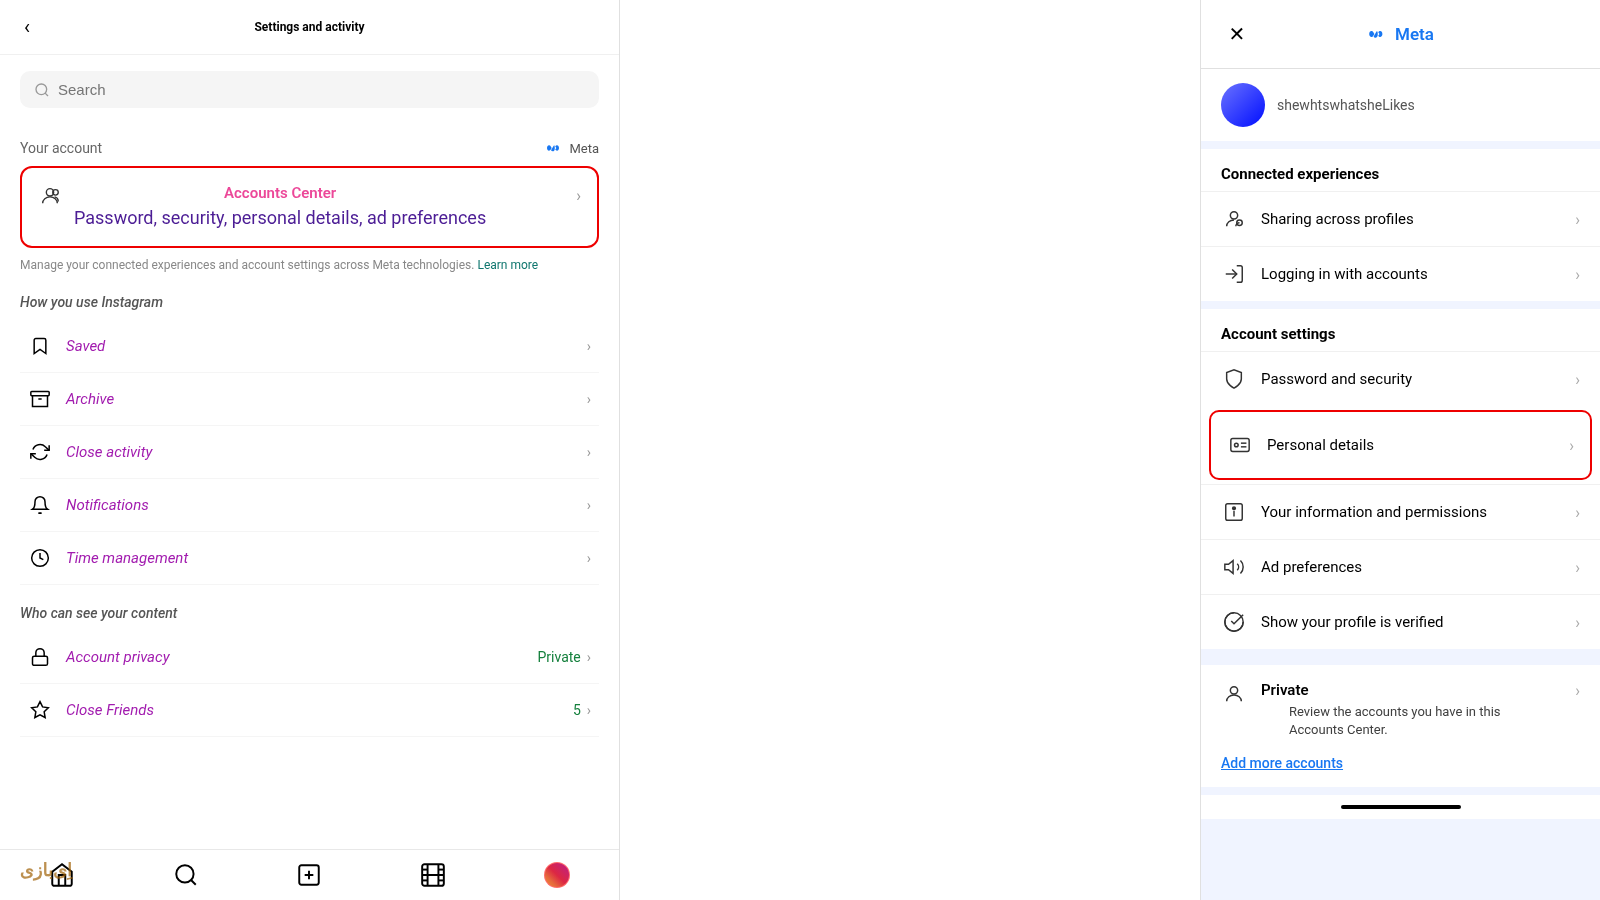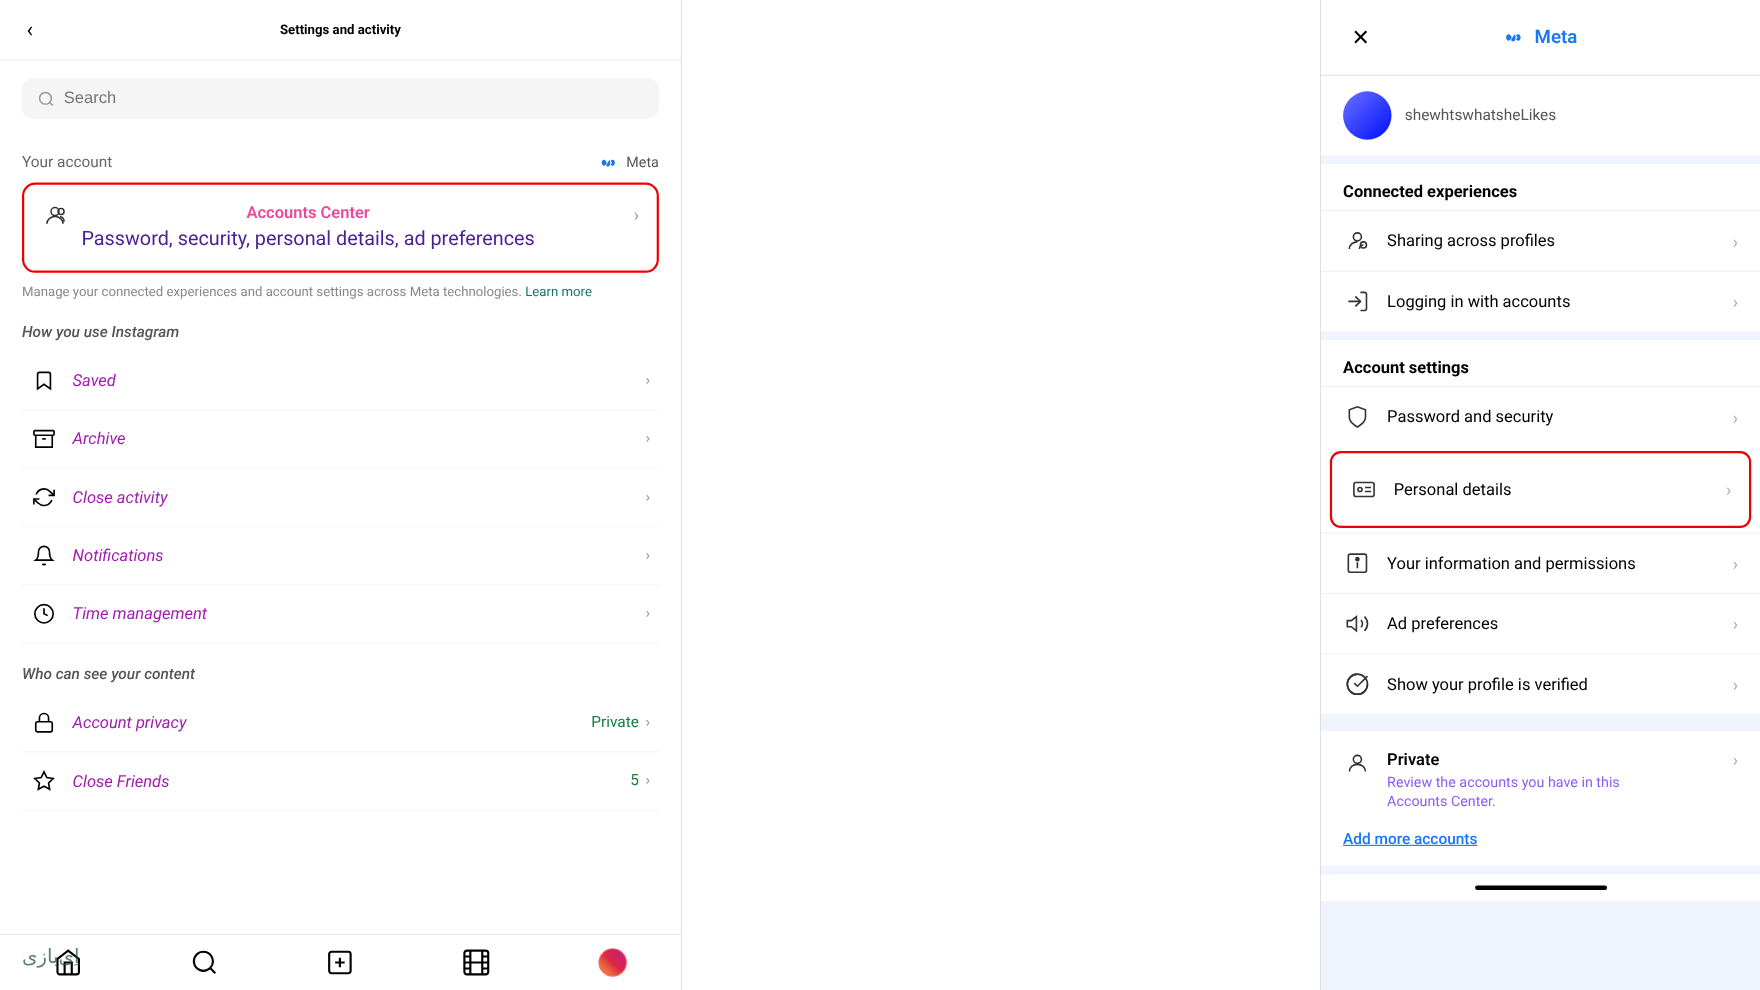--- a/index.html
+++ b/index.html
@@ -383,23 +383,24 @@
 
     .accounts-text h4 {
       font-size: 15px;
       font-weight: 600;
       color: #000;
       margin-bottom: 4px;
     }
 
     .accounts-text p {
       font-size: 13px;
-      color: #8b5cf6;
+      color: #404040;
       line-height: 1.4;
       max-width: 250px;
+      margin-left: 28px;
     }
 
     .add-accounts-link {
       color: #1877f2;
       font-size: 14px;
       font-weight: 500;
       margin-top: 16px;
       cursor: pointer;
       display: block;
     }
@@ -418,22 +419,22 @@
       background: #000;
       border-radius: 2px;
     }
 
     
     .watermark {
       position: absolute;
       bottom: 20px;
       left: 20px;
       font-size: 18px;
-      font-weight: 400;
-      color: #14532d;
+      font-weight: 700;
+      color: #a16207;
       opacity: 0.7;
     }
   </style>
 </head>
 <body>
 
 <div class="screen-container">
 
   <div class="left-panel">
 

